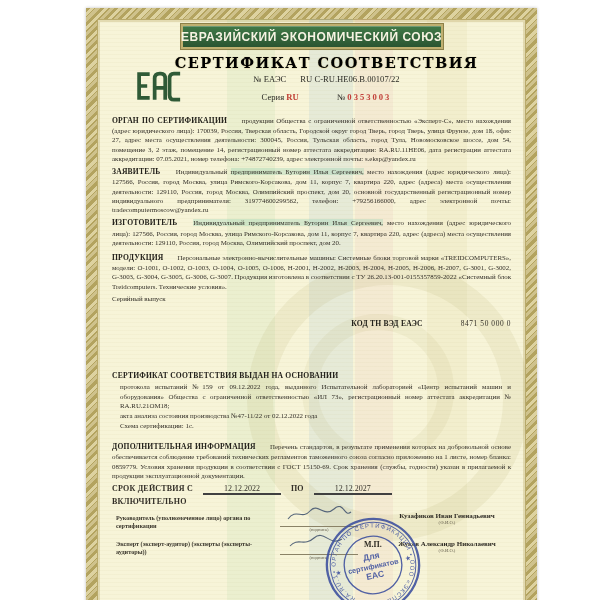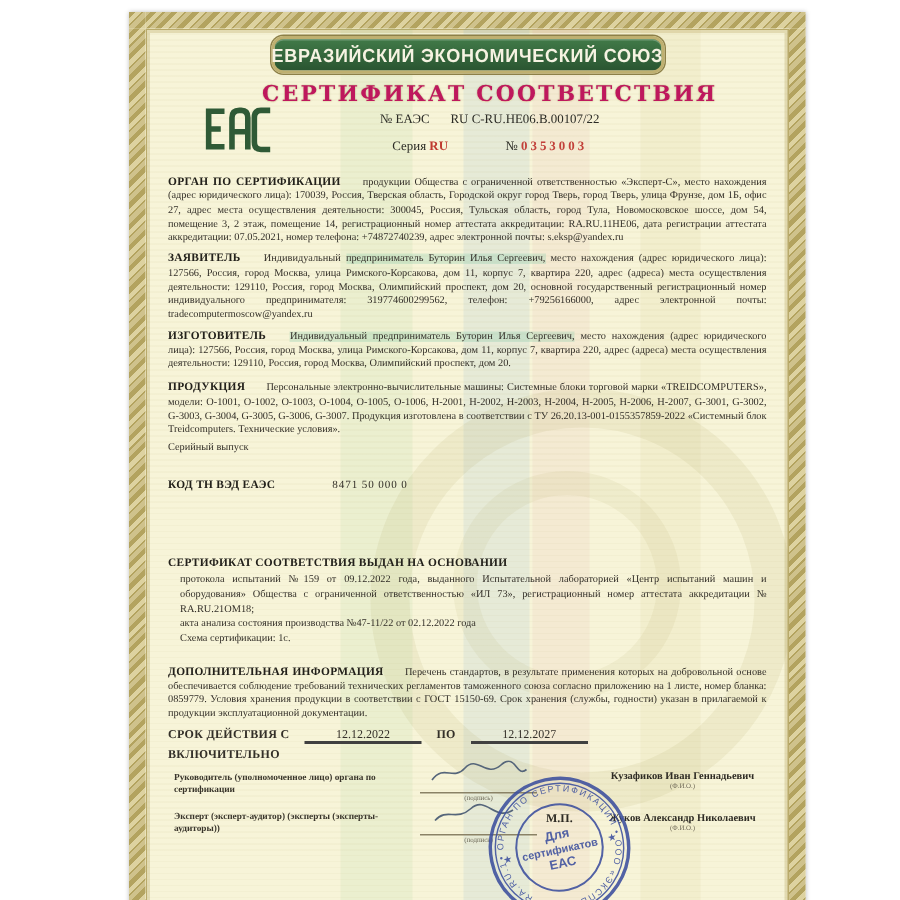--- a/index.html
+++ b/index.html
@@ -20,67 +20,67 @@
   .band.pink{left:258px;width:38px;background:rgba(225,150,160,.10);}
   .band.gold{left:330px;width:40px;background:rgba(205,185,110,.10);}
   .wm-ring{position:absolute;left:150px;top:240px;width:230px;height:230px;border-radius:50%;
      border:26px solid rgba(175,165,100,.12);pointer-events:none;}
   .wm-ring2{position:absolute;left:205px;top:295px;width:120px;height:120px;border-radius:50%;
      border:16px solid rgba(175,165,100,.10);pointer-events:none;}
 
   .content{position:relative;padding:3px 15px 4px 15px;color:#332f28;}
 
   
-  .banner{width:258px;height:21px;margin:2px auto 0;border-radius:8px;
+  .banner{width:258px;height:21px;margin:2px auto 0;border-radius:0;
      background:linear-gradient(#417a48,#2a5531);
      border:2px solid #bfb070;box-shadow:0 0 0 1px #8d8048, inset 0 1px 0 rgba(255,255,255,.25);
      display:flex;align-items:center;justify-content:center;}
   .banner span{color:#f6f3e2;font-family:"Liberation Sans",sans-serif;font-weight:bold;
      font-size:12px;letter-spacing:.5px;white-space:nowrap;transform:scaleY(1.05);}
   .hdr{position:relative;height:62px;}
   .eac-logo{position:absolute;left:24px;top:10px;}
   .hdr-col{margin-left:30px;text-align:center;}
   .cert-title{margin-top:5px;font-family:"DejaVu Serif",serif;font-weight:bold;font-size:14.5px;
-     letter-spacing:1.5px;color:#be185d;text-shadow:0 1px 0 #eae4bc,0 0 1px rgba(120,105,40,.6);
+     letter-spacing:1.5px;color:#000000;text-shadow:0 1px 0 #eae4bc,0 0 1px rgba(120,105,40,.6);
      white-space:nowrap;}
   .num-line{margin-top:3px;font-size:8.6px;color:#2b2b25;}
   .num-line .gap{display:inline-block;width:14px;}
   .series-line{margin-top:8px;font-size:8.6px;color:#2b2b25;}
   .red{color:#bf3a30;font-weight:bold;}
   .blank-num{color:#c2403a;font-weight:bold;letter-spacing:2px;}
   .series-gap{display:inline-block;width:34px;}
 
   
   .sec{font-size:6.9px;line-height:1.34;text-align:justify;margin:0 0 4px 0;}
   .lbl{font-size:7.6px;letter-spacing:.2px;color:#23211b;font-weight:bold;}
   .lbl.inline{margin-right:12px;}
   .hl{background:rgba(140,205,175,.30);}
   .sub{margin-left:8px;}
   .lines div{font-size:6.9px;line-height:1.4;}
   .serial{margin-top:2px;font-size:6.9px;}
-  .tnved{margin:10px 0 8px 0;}
+  .tnved{margin:10px 0 8px 0;text-align:right;}
   .tnved .val{margin-left:34px;font-size:7.4px;letter-spacing:.6px;}
   .gap-lg{height:26px;}
   .gap-md{height:12px;}
   .validity{margin-top:4px;font-size:8px;}
   .validity .vlbl{font-size:8px;font-weight:bold;letter-spacing:.2px;}
   .date{display:inline-block;min-width:78px;text-align:center;border-bottom:2px solid #404040;
         font-size:8px;margin:0 8px;}
   .incl{font-size:8px;font-weight:bold;margin-top:2px;letter-spacing:.2px;}
 
   
   .footer{position:relative;height:54px;margin-top:4px;}
   .role{position:absolute;left:4px;width:158px;font-size:6.2px;font-weight:bold;color:#3a362c;line-height:1.3;}
   .role.r1{top:4px;} .role.r2{top:30px;}
   .sigbox{position:absolute;left:168px;width:78px;text-align:center;}
   .sigbox.s1{top:-4px;} .sigbox.s2{top:24px;}
   .sigline{border-bottom:1px solid #8a8266;}
   .caption{font-size:4.6px;color:#6b6553;}
   .mp{position:absolute;left:252px;top:30px;font-size:8px;font-weight:bold;color:#2e2b24;}
-  .namebox{position:absolute;left:268px;width:150px;text-align:center;}
+  .namebox{position:absolute;left:260px;width:150px;text-align:center;}
   .namebox.n1{top:2px;} .namebox.n2{top:30px;text-align:center;}
   .name{font-size:7px;font-weight:bold;color:#2e2b24;white-space:nowrap;}
 
   
   .stamp{position:absolute;left:228px;top:498px;width:96px;height:96px;opacity:.88;
          transform:rotate(-12deg);pointer-events:none;}
 </style>
 </head>
 <body>
 

